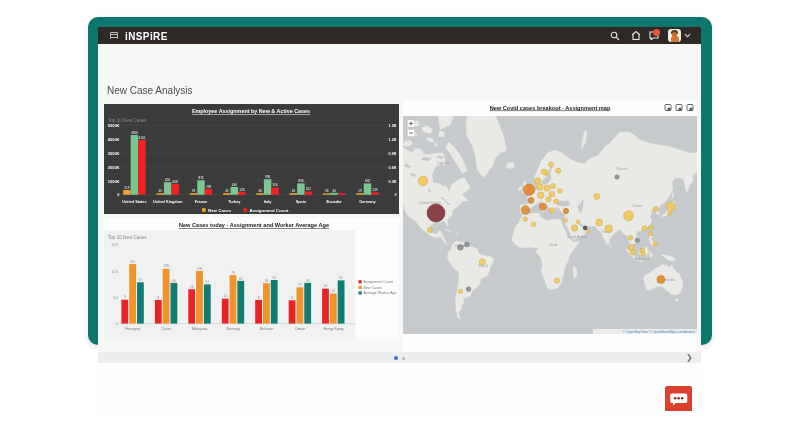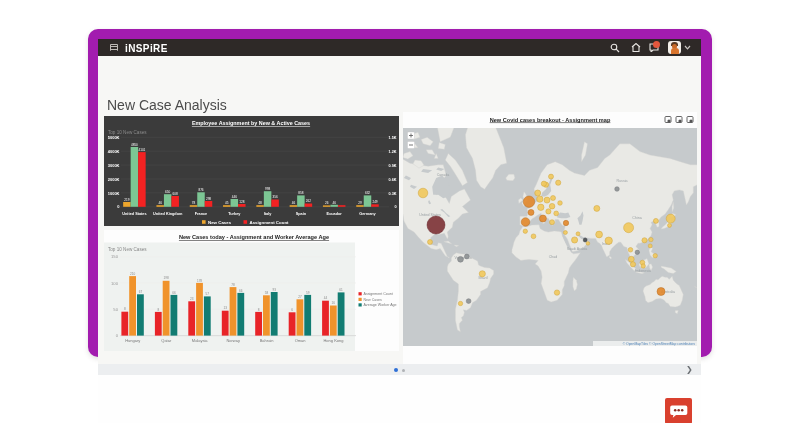--- a/index.html
+++ b/index.html
@@ -1,17 +1,17 @@
 <!DOCTYPE html>
 <html><head>
 <meta charset="utf-8">
 <style>
 html,body{margin:0;padding:0;background:#fff;width:800px;height:440px;overflow:hidden;}
 *{box-sizing:border-box;font-family:"Liberation Sans",sans-serif;}
-.frame{position:absolute;left:88px;top:29px;width:624px;height:328px;background:#a21caf;border-radius:10px;box-shadow:0 2px 5px rgba(90,85,75,0.18);}
+.frame{position:absolute;left:88px;top:17px;width:624px;height:328px;background:#0f766e;border-radius:10px;box-shadow:0 2px 5px rgba(90,85,75,0.18);}
 .app{position:absolute;left:10px;top:10px;width:603px;height:384px;background:#f7f7f5;overflow:hidden;}
 
 .topbar{position:absolute;left:0;top:0;width:603px;height:17px;background:#2e2927;}
 .burger{position:absolute;left:12px;top:5px;width:8px;height:7px;background:#bdb9b5;border-radius:1px;}
 .burger i{display:block;height:1.1px;background:#2e2927;margin:1.2px 1px 0 1px;}
 .logo{position:absolute;left:27px;top:3.5px;color:#fff;font-size:10px;font-weight:bold;letter-spacing:0.4px;}
 .tico{position:absolute;top:2.5px;color:#e8e5e2;font-size:9px;}
 .avatar{position:absolute;left:570px;top:2px;width:13px;height:13px;background:#f3efe9;border-radius:3px;overflow:hidden;}
 .avatar .head{position:absolute;left:4px;top:2.5px;width:5px;height:5px;background:#c96a28;border-radius:50%;}
 .avatar .bod{position:absolute;left:2.5px;top:7px;width:8px;height:6px;background:#d8742c;border-radius:3px 3px 0 0;}
@@ -19,21 +19,21 @@
 
 .tealbar{position:absolute;left:0;top:17px;width:603px;height:28px;background:#0c646d;overflow:hidden;}
 .tealbar .tx1{position:absolute;left:180px;top:-10px;width:260px;height:34px;background:#11707a;transform:rotate(-8deg);opacity:.35;}
 .tealbar .tx2{position:absolute;left:430px;top:8px;width:220px;height:40px;background:#0a5a62;transform:rotate(-10deg);opacity:.3;}
 
 .cicon{position:absolute;left:26px;top:13.5px;width:8.5px;height:8.5px;}
 .ctitle{position:absolute;left:39.5px;top:13px;color:#fff;font-size:9px;}
 .star{position:absolute;left:561px;top:10px;color:#e8f1f2;font-size:10px;}
 .editbtn{position:absolute;left:574px;top:12px;width:17px;height:10.5px;background:#fdfdfd;border-radius:1.5px;color:#3a3a3a;font-size:6px;font-weight:bold;text-align:center;line-height:11px;}
 
-.h1{position:absolute;left:9px;top:58px;color:#4c4c4c;font-size:14px;}
+.h1{position:absolute;left:9px;top:58px;color:#4c4c4c;font-size:10px;}
 
 .darkpanel{position:absolute;left:5.5px;top:77px;width:295px;height:109.5px;background:#3b3b3b;}
 .whitepanel{position:absolute;left:5.5px;top:191px;width:295px;height:121px;background:#fdfdfd;}
 .mappanel{position:absolute;left:305px;top:73px;width:294px;height:234px;background:#fdfdfd;}
 
 .pstrip{position:absolute;left:0px;top:325px;width:603px;height:11px;background:#eceef0;}
 .pdot1{position:absolute;left:296px;top:4px;width:4px;height:4px;border-radius:50%;background:#2f6fd6;}
 .pdot2{position:absolute;left:304px;top:4.5px;width:3px;height:3px;border-radius:50%;background:#b0b3b6;}
 .pchev{position:absolute;left:588px;top:0px;color:#6b6f73;font-size:8px;line-height:11px;}
 

